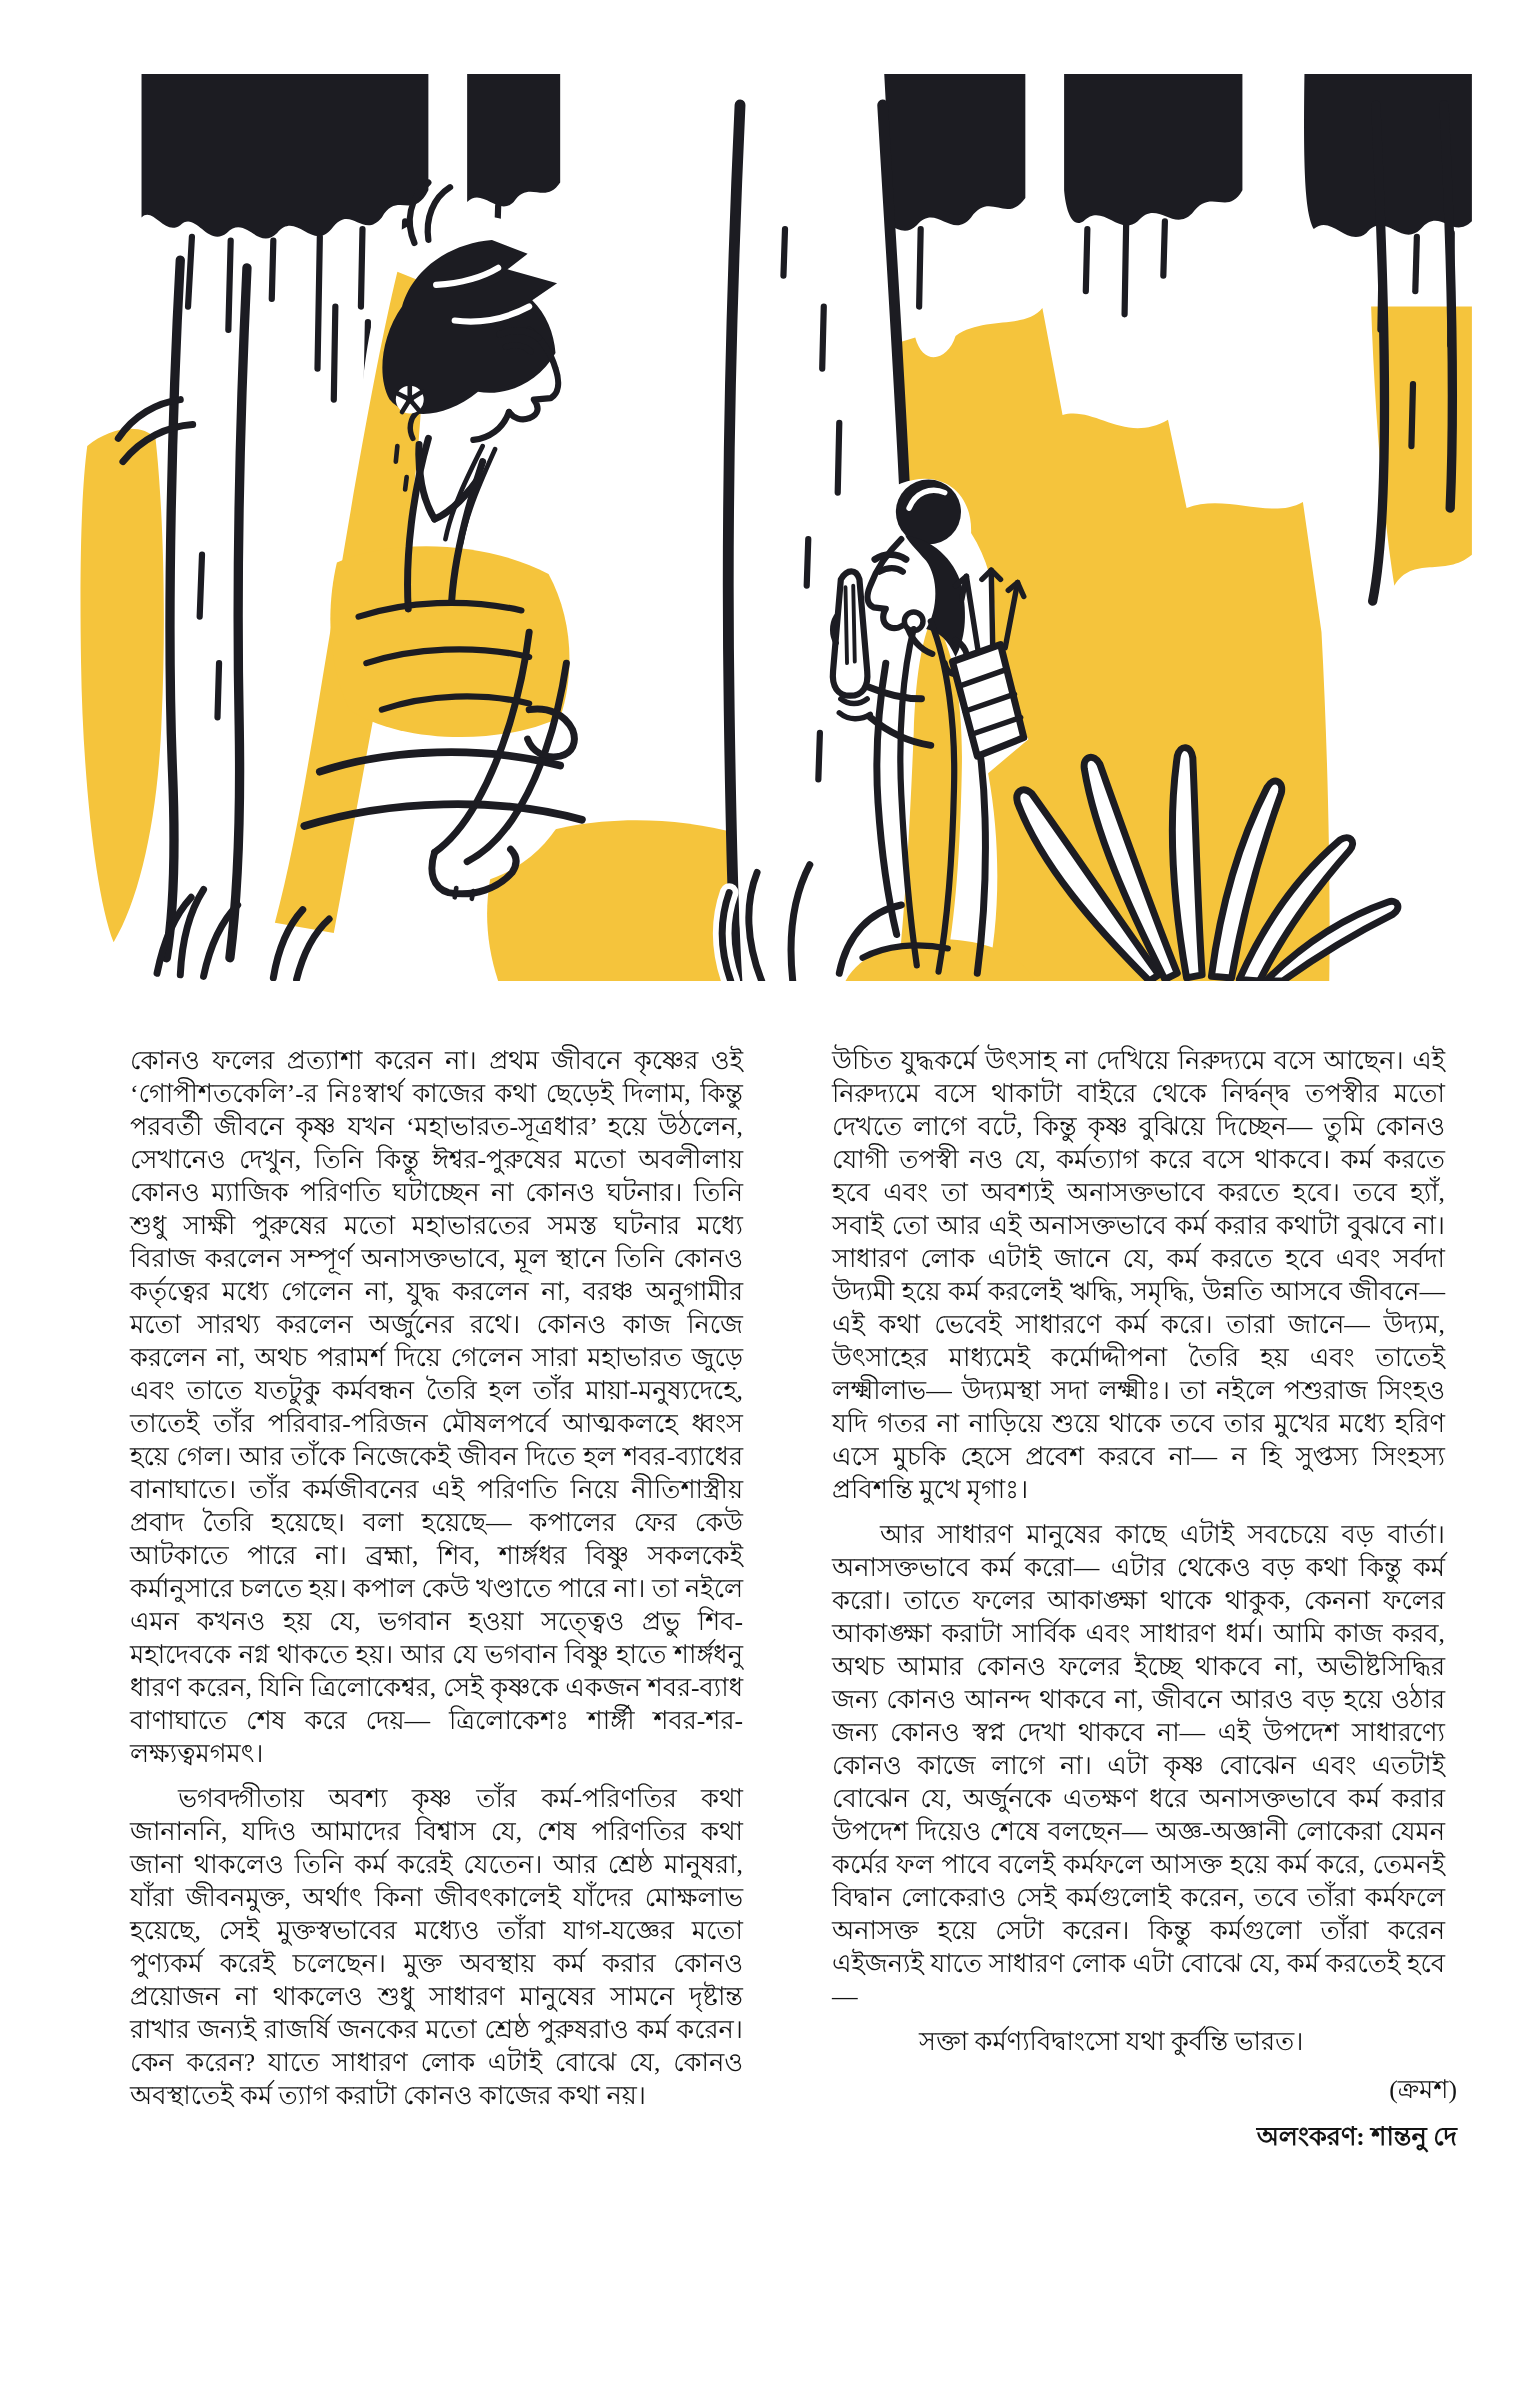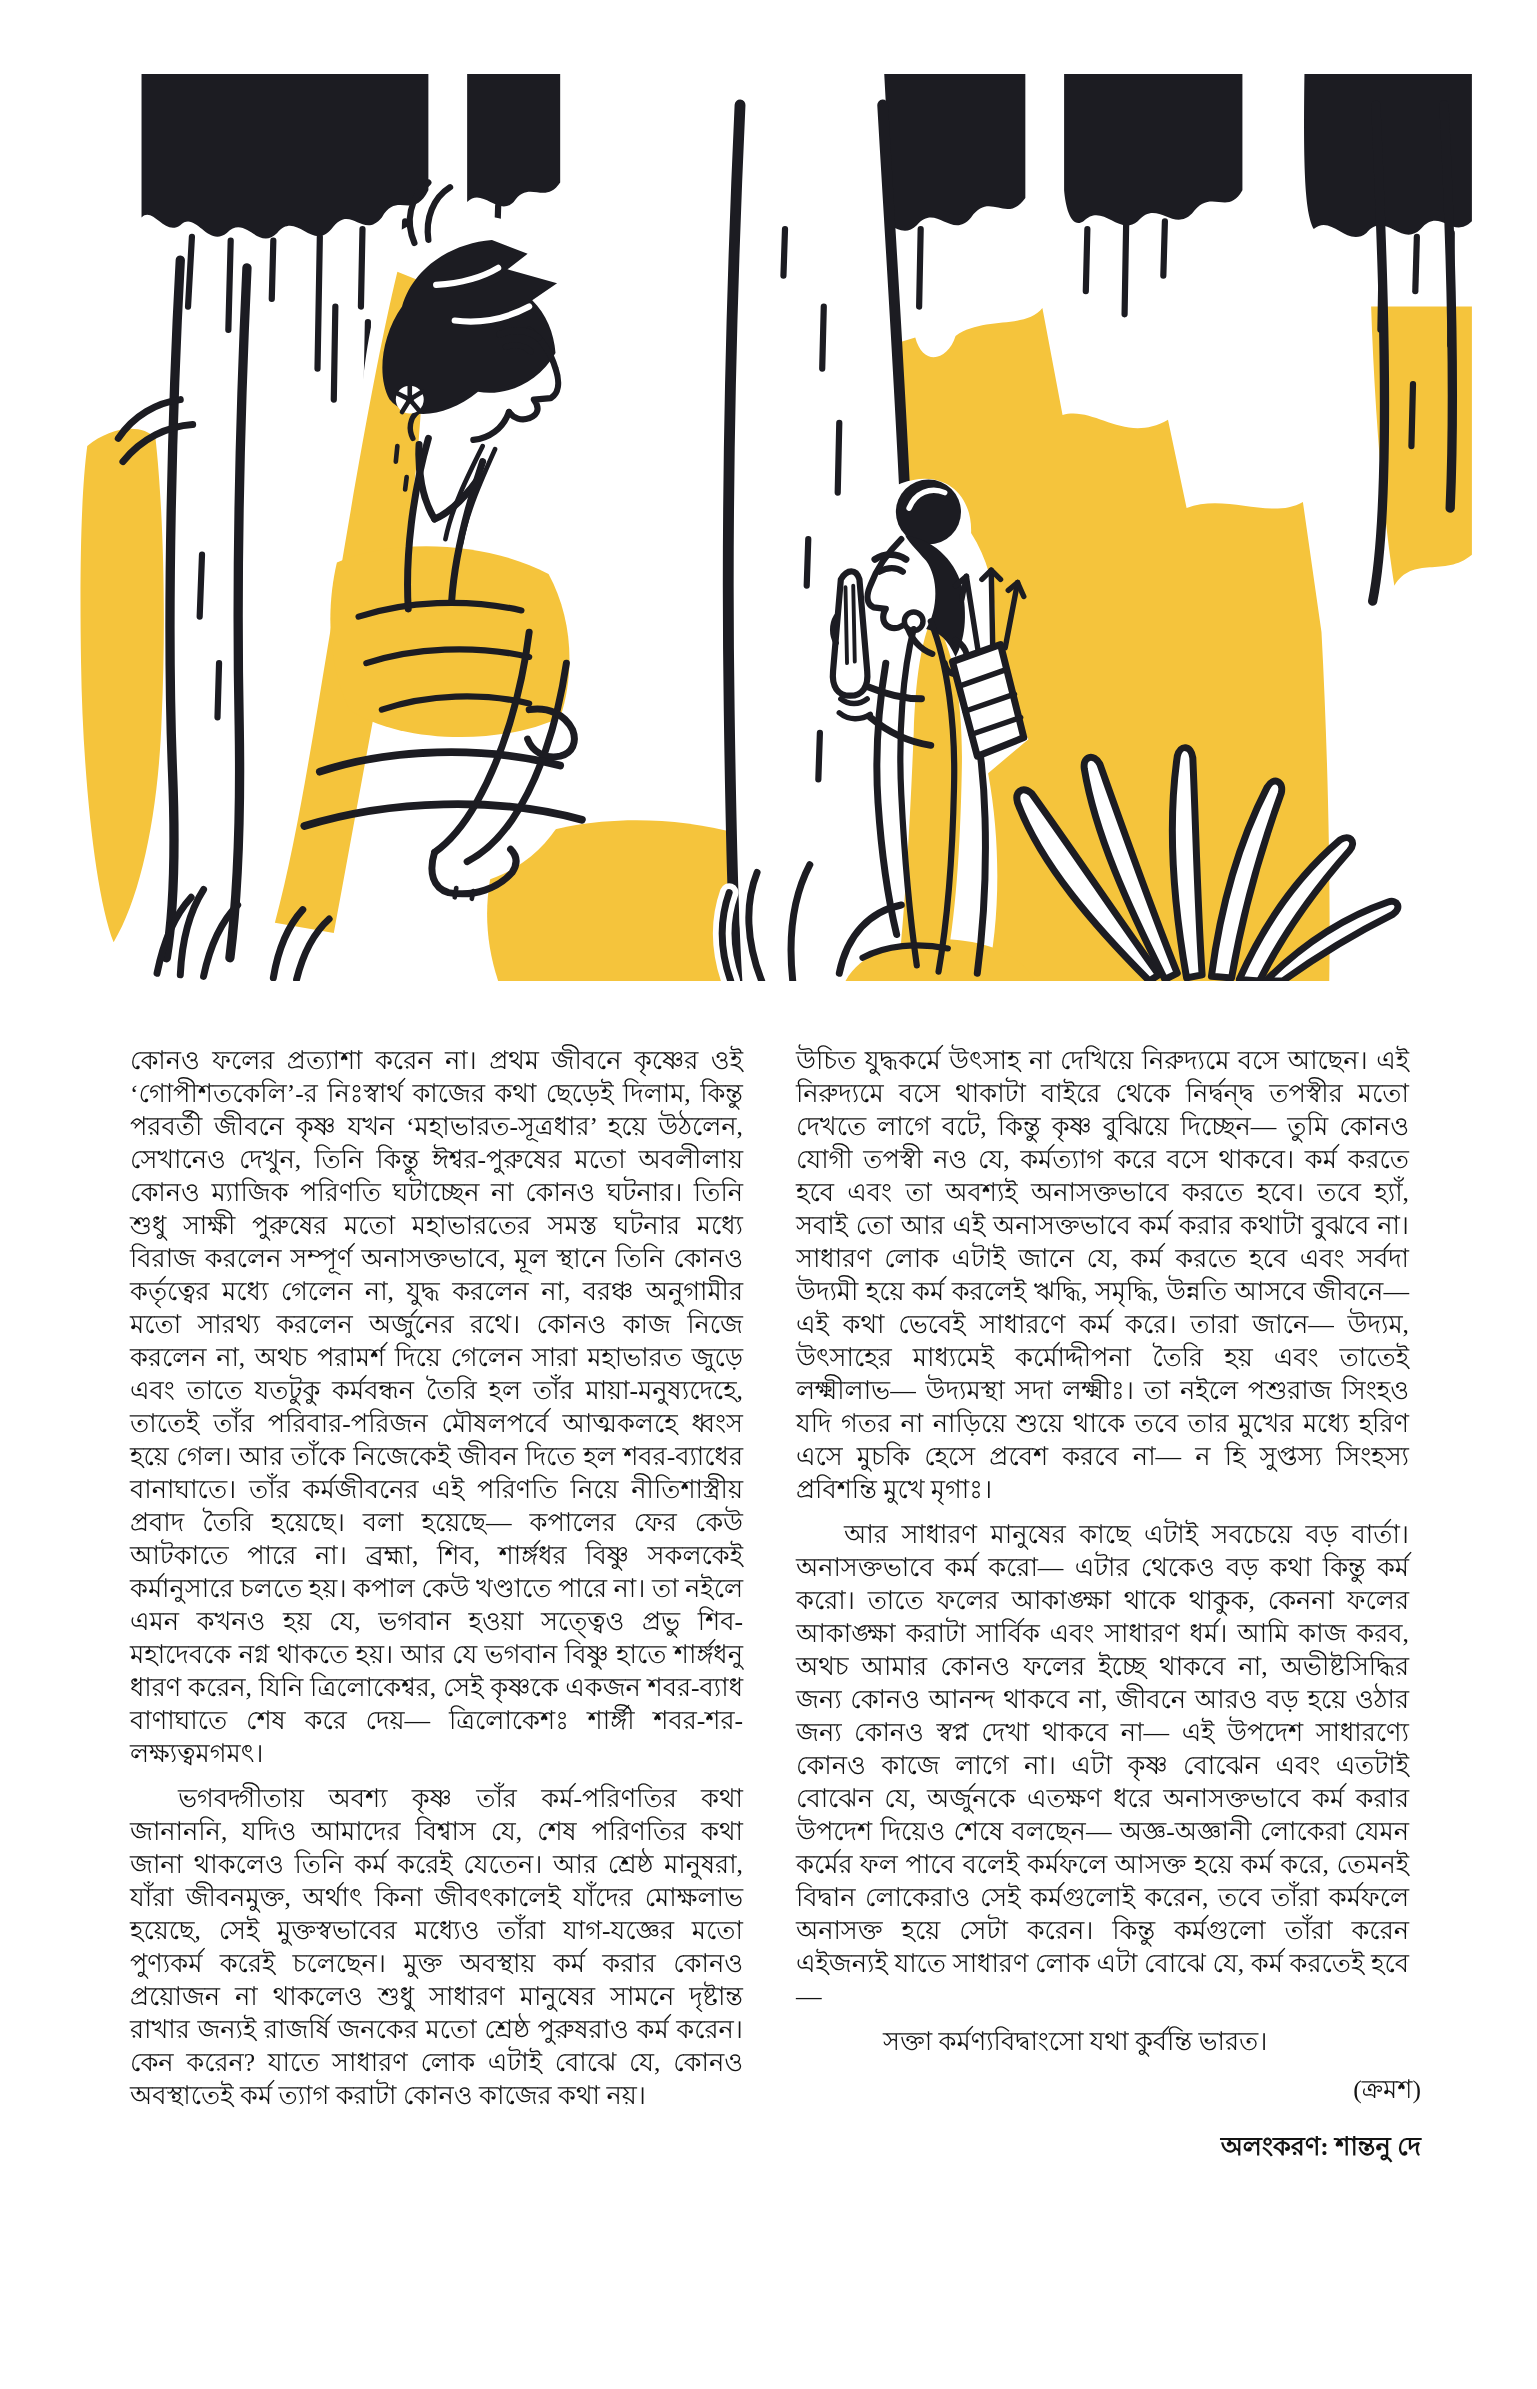--- a/index.html
+++ b/index.html
@@ -17,27 +17,27 @@
   .page{position:absolute;inset:0;overflow:hidden;}
   figure.illustration{position:absolute;left:64px;top:74px;width:1411px;height:907px;margin:0;}
   figure.illustration svg{width:100%;height:100%;display:block;}
 
   .col{
     position:absolute;top:1032px;width:637px;
     font-size:25.6px;line-height:33px;text-align:justify;
     letter-spacing:0;
   }
   .col-left{left:118px;}
-  .col-right{left:784px;}
+  .col-right{left:820px;}
   p.para{margin:12px;padding:0;}
   p.indent{text-indent:48px;}
 
   .verse{margin:0 0 0 99px;line-height:34px;text-align:left;}
   .continuation{text-align:right;margin-top:14px;}
-  .credit{text-align:right;font-weight:bold;margin-top:24px;}
+  .credit{text-align:right;font-weight:bold;margin-top:14px;}
 
   .page-label{
     position:absolute;top:2217px;left:784px;width:637px;
     text-align:right;font-size:25.6px;font-weight:600;
   }
 
   
   .y{fill:var(--accent);stroke:none;}
   .blk{fill:var(--ink);stroke:none;}
   .wht{fill:#fff;stroke:none;}

